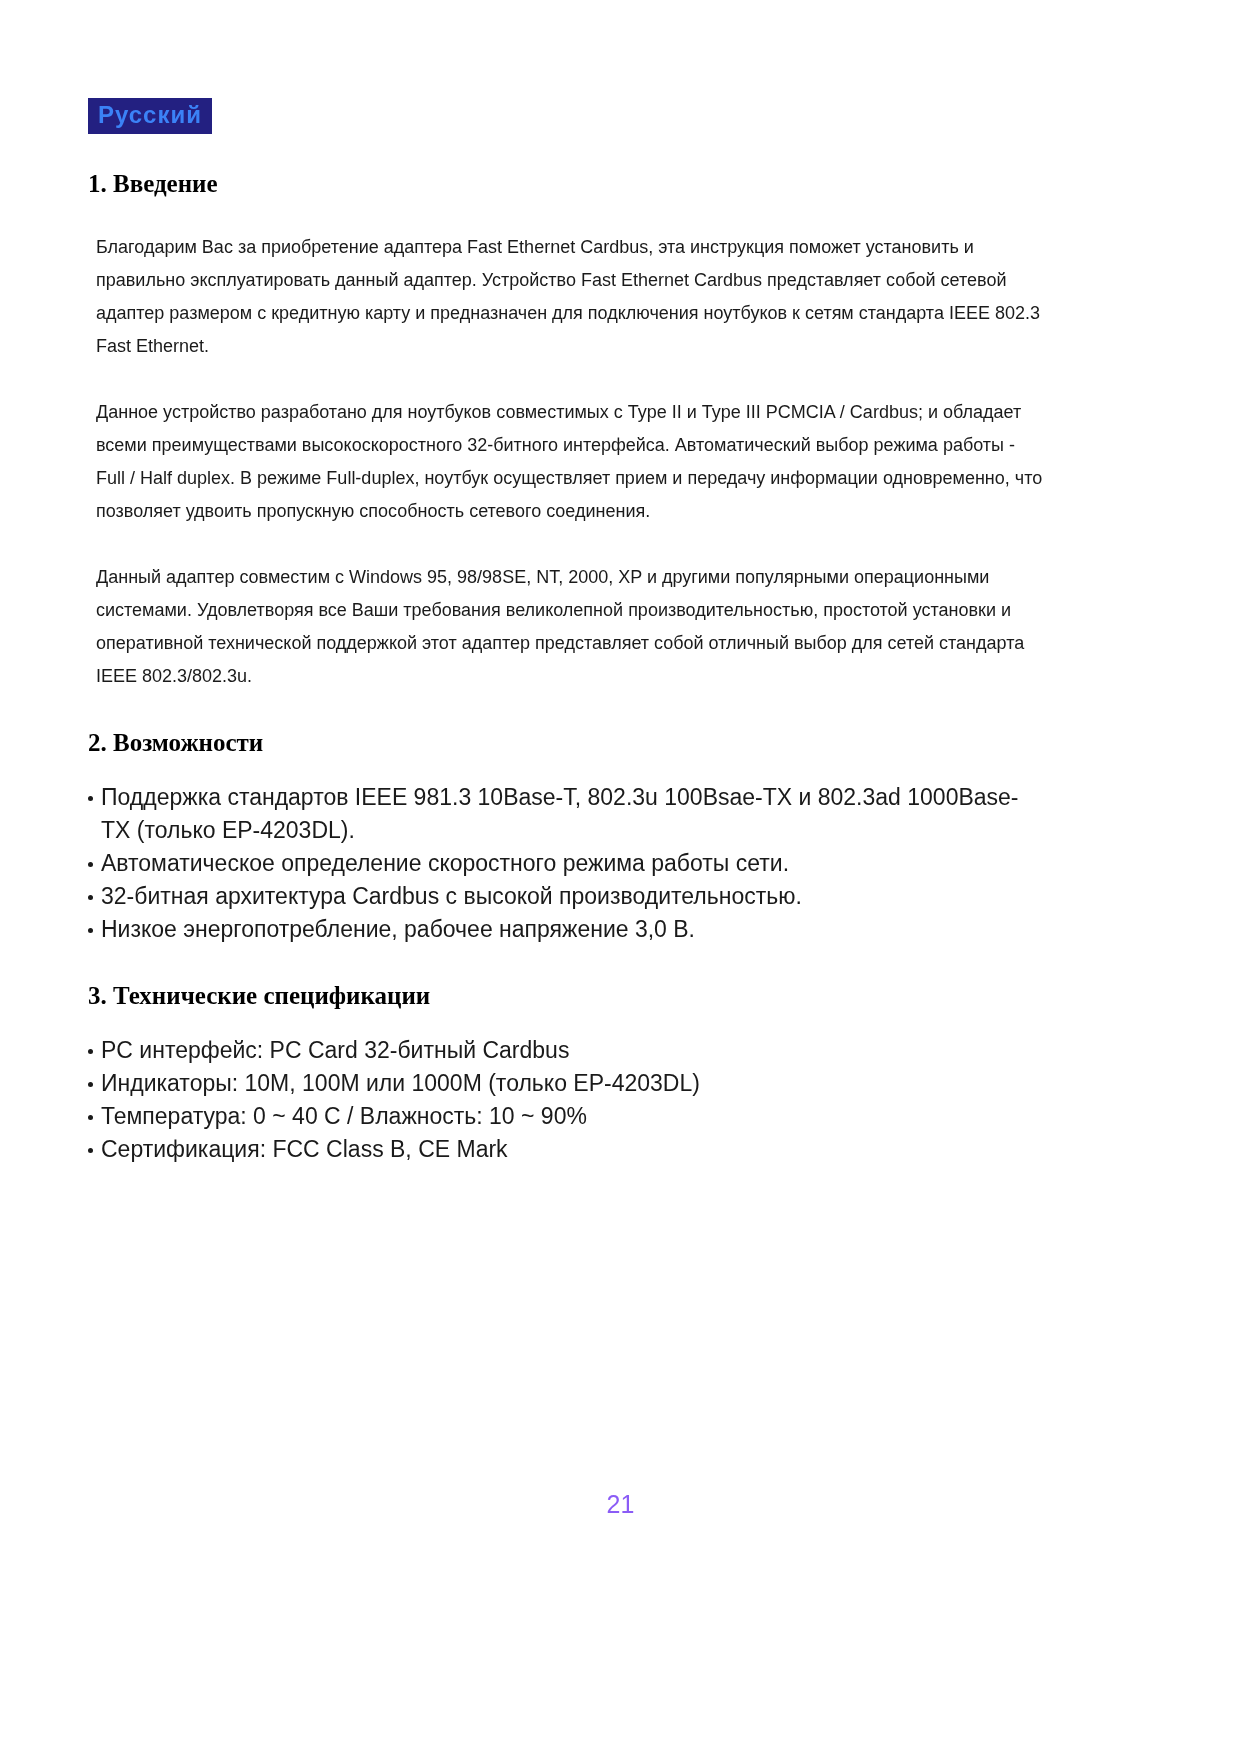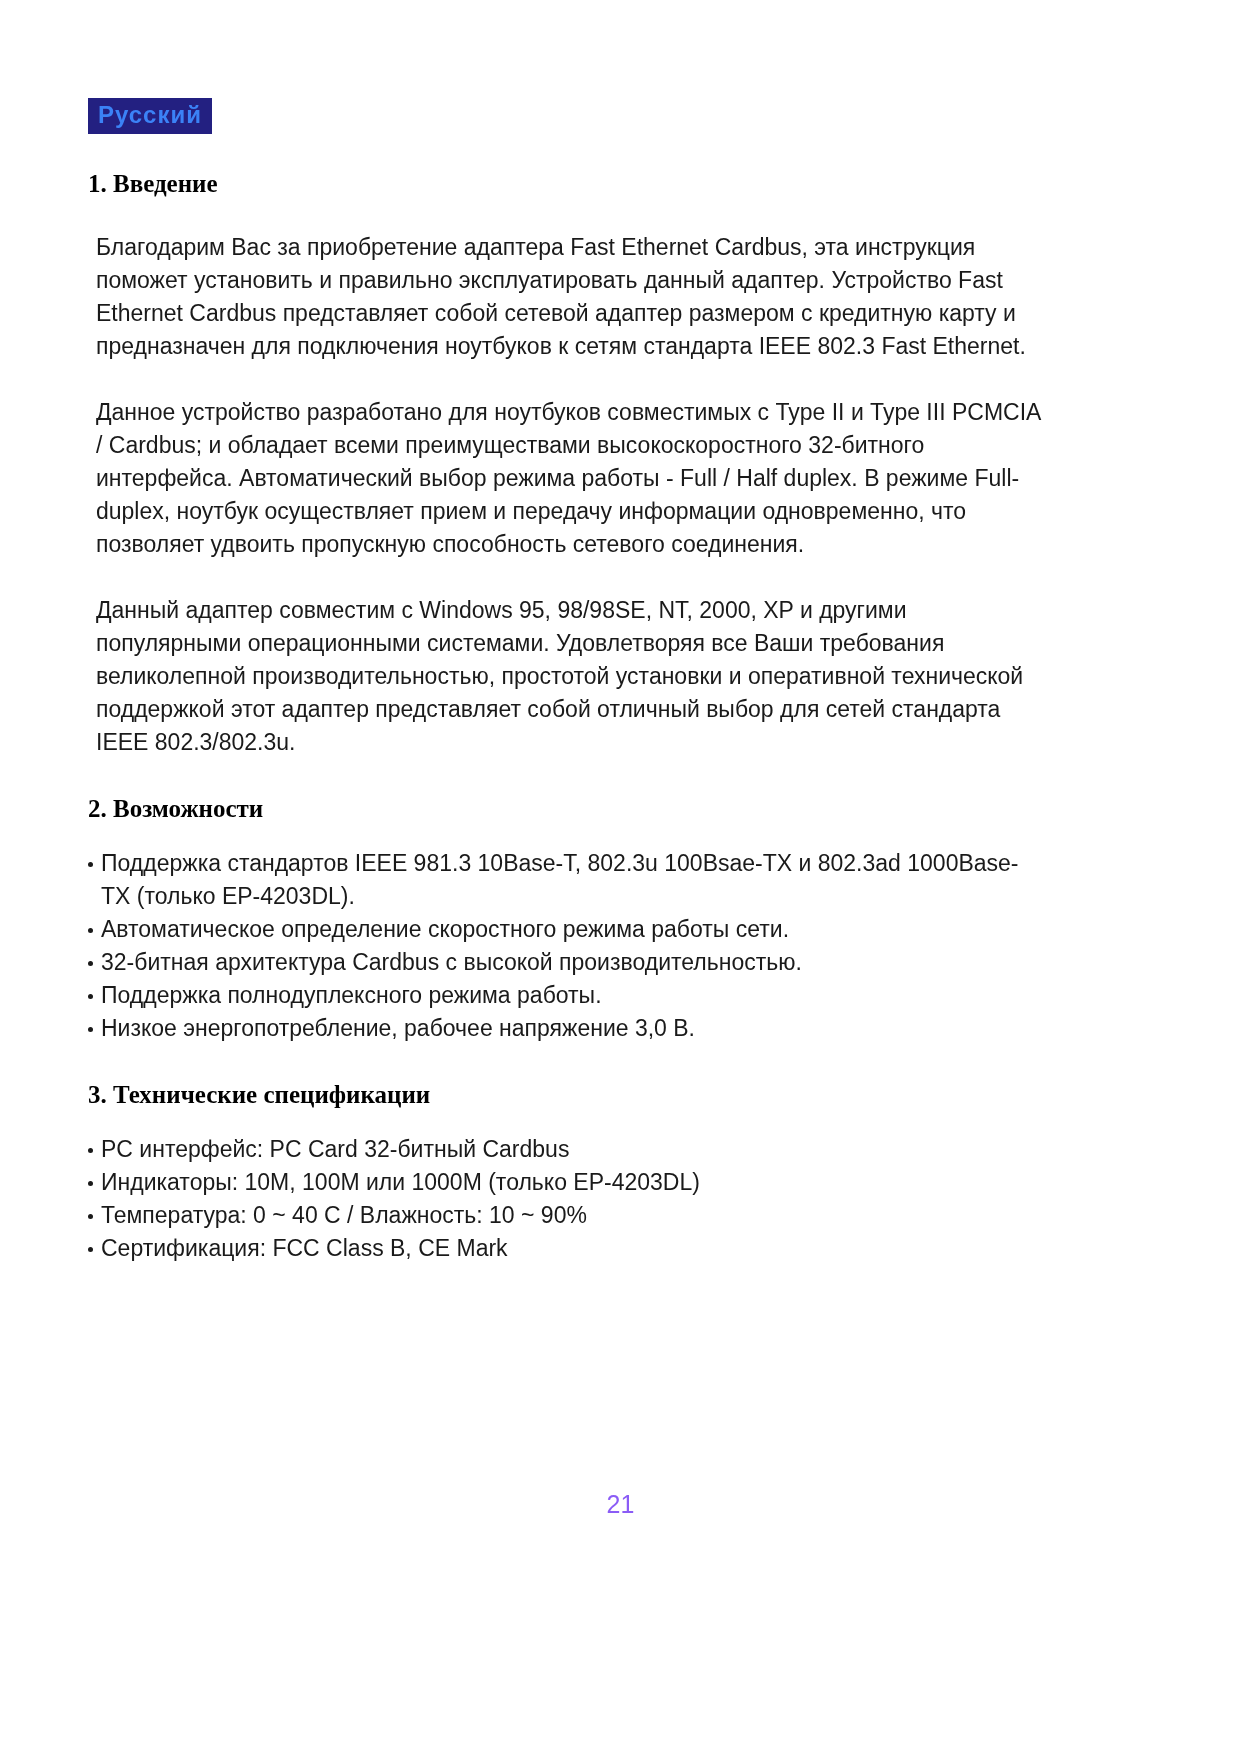--- a/index.html
+++ b/index.html
@@ -28,21 +28,21 @@
     letter-spacing: 1px;
   }
   h2.section-heading {
     font-family: "Liberation Serif", serif;
     font-weight: bold;
     font-size: 25px;
     color: #000000;
     margin: 36px 0 0 0;
   }
   .body-text {
-    font-size: 23px;
+    font-size: 18px;
     line-height: 33px;
     max-width: 950px;
     margin: 0 0 0 8px;
   }
   p.para {
     margin: 33px 0 0 0;
   }
   ul.list {
     list-style: none;
     margin: 24px 0 0 0;
@@ -101,24 +101,20 @@
     <li class="indent-2">
       <span class="bullet"></span>
       <span>Автоматическое определение скоростного режима работы сети.</span>
     </li>
     <li class="indent-2">
       <span class="bullet"></span>
       <span>32-битная архитектура Cardbus с высокой производительностью.</span>
     </li>
     <li class="indent-2">
       <span class="bullet"></span>
-      <span>Поддержка полнодуплексного режима работы.</span>
-    </li>
-    <li class="indent-2">
-      <span class="bullet"></span>
       <span>Низкое энергопотребление, рабочее напряжение 3,0 В.</span>
     </li>
   </ul>
 
   <h2 class="section-heading">3. Технические спецификации</h2>
 
   <ul class="list">
     <li class="indent-1">
       <span class="bullet"></span>
       <span>PC интерфейс: PC Card 32-битный Cardbus</span>

